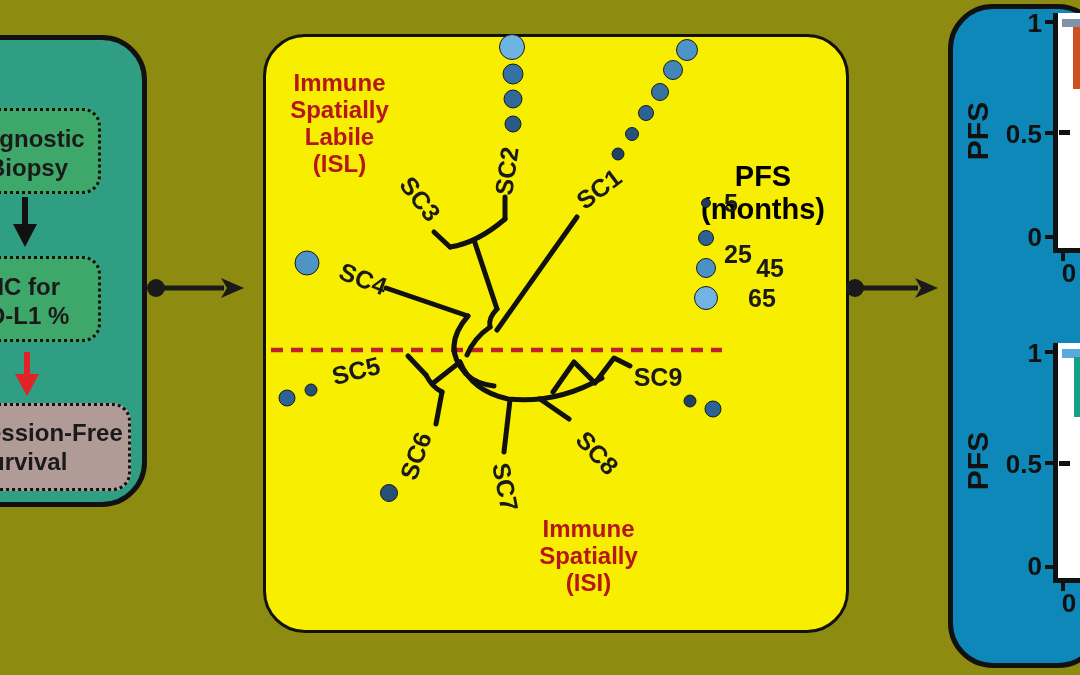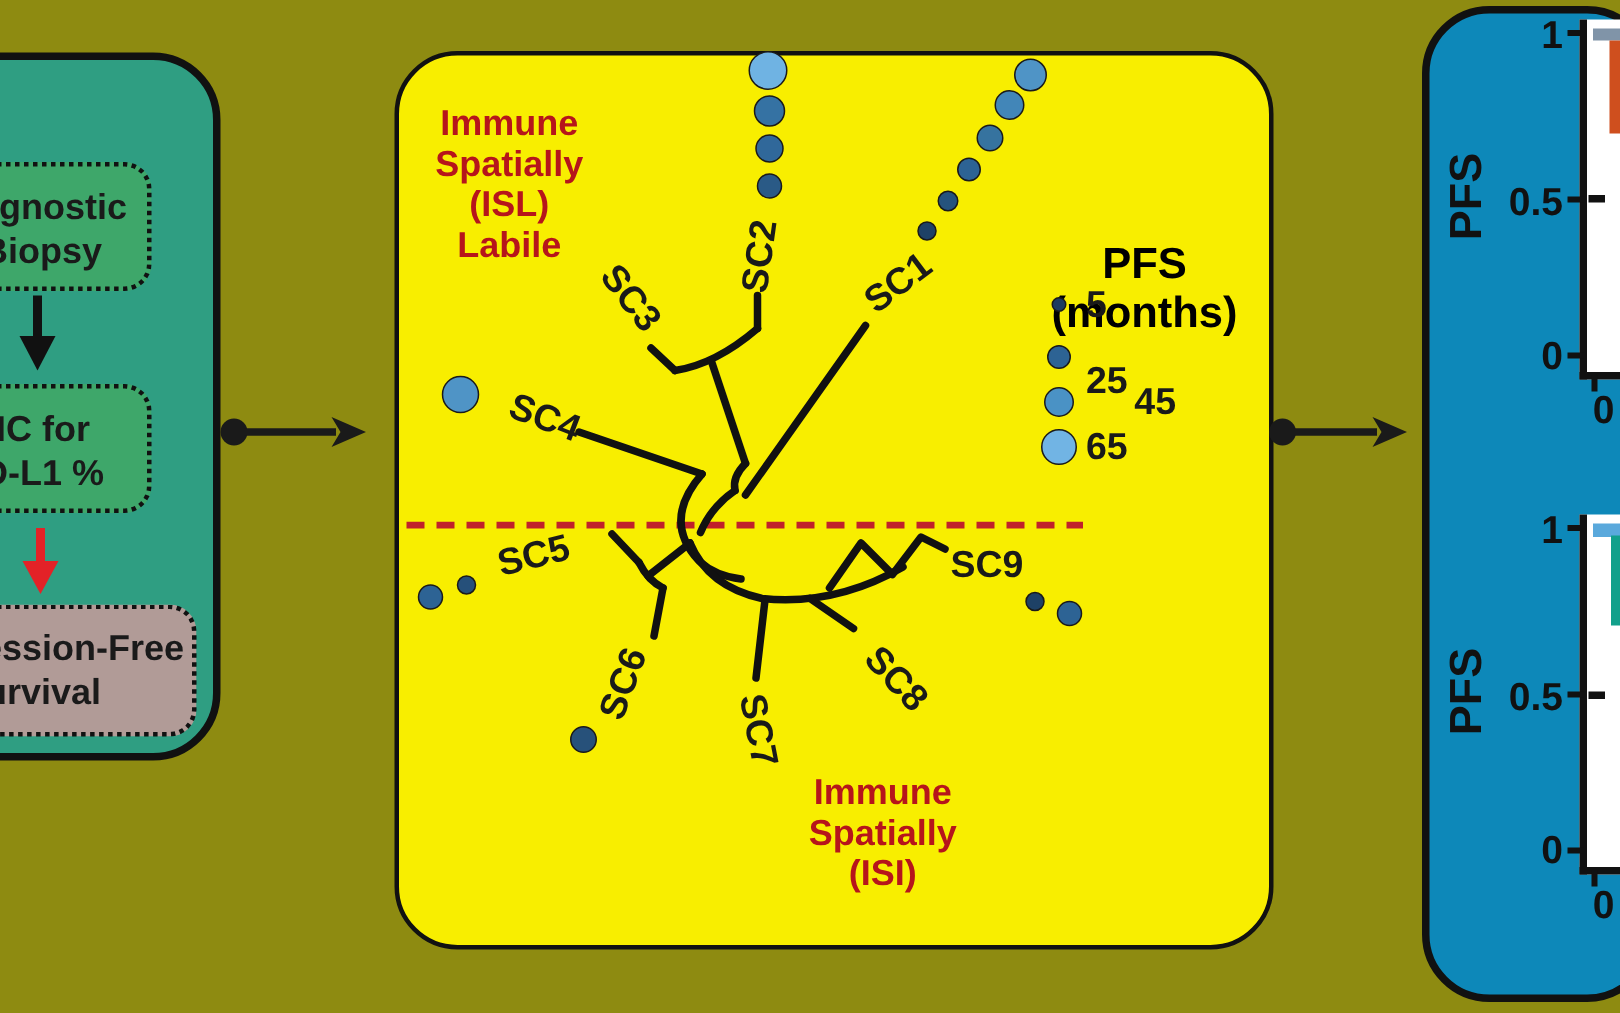--- a/index.html
+++ b/index.html
@@ -70,22 +70,22 @@
     <span class="bline" style="left:1px;top:13px;">Progression-Free</span>
     <span class="bline" style="left:51px;top:42px;">Survival</span>
   </div>
 </div>
 
 <div class="abs panel-mid"></div>
 
 <div class="abs redblock" style="left:262px;top:69px;width:155px;">
   <div>Immune</div>
   <div>Spatially</div>
+  <div>Labile</div>
   <div>(ISL)</div>
-  <div>Labile</div>
 </div>
 
 <div class="abs redblock" style="left:506px;top:515px;width:165px;">
   <div>Immune</div>
   <div>Spatially</div>
   <div>(ISI)</div>
 </div>
 
 <div class="sclabel" style="left:599px;top:189px;transform:translate(-50%,-50%) rotate(-37deg);">SC1</div>
 <div class="sclabel" style="left:507px;top:171px;transform:translate(-50%,-50%) rotate(-82deg);">SC2</div>
@@ -94,21 +94,21 @@
 <div class="sclabel" style="left:356px;top:371px;transform:translate(-50%,-50%) rotate(-14deg);">SC5</div>
 <div class="sclabel" style="left:416px;top:456px;transform:translate(-50%,-50%) rotate(-70deg);">SC6</div>
 <div class="sclabel" style="left:505px;top:487px;transform:translate(-50%,-50%) rotate(79deg);">SC7</div>
 <div class="sclabel" style="left:597px;top:453px;transform:translate(-50%,-50%) rotate(47deg);">SC8</div>
 <div class="sclabel" style="left:658px;top:377px;transform:translate(-50%,-50%);text-align:center;">SC9</div>
 
 <div class="legend-title">PFS (months)</div>
 <div class="legend-label" style="top:189px;">5</div>
 <div class="legend-label" style="top:240px;">25</div>
 <div class="legend-label" style="top:254px;text-align:right;">45</div>
-<div class="legend-label" style="top:284px;">65</div>
+<div class="legend-label" style="top:284px;margin-left:24px;">65</div>
 
 <div class="abs panel-right"></div>
 <div class="plotarea" style="top:13px;"></div>
 <div class="plotarea" style="top:343px;"></div>
 
 <div class="pfslab" style="top:115px;">PFS</div>
 <div class="pfslab" style="top:445px;">PFS</div>
 
 <div class="ticklab" style="left:1012px;top:8px;width:30px;">1</div>
 <div class="ticklab" style="left:992px;top:119px;width:50px;">0.5</div>

